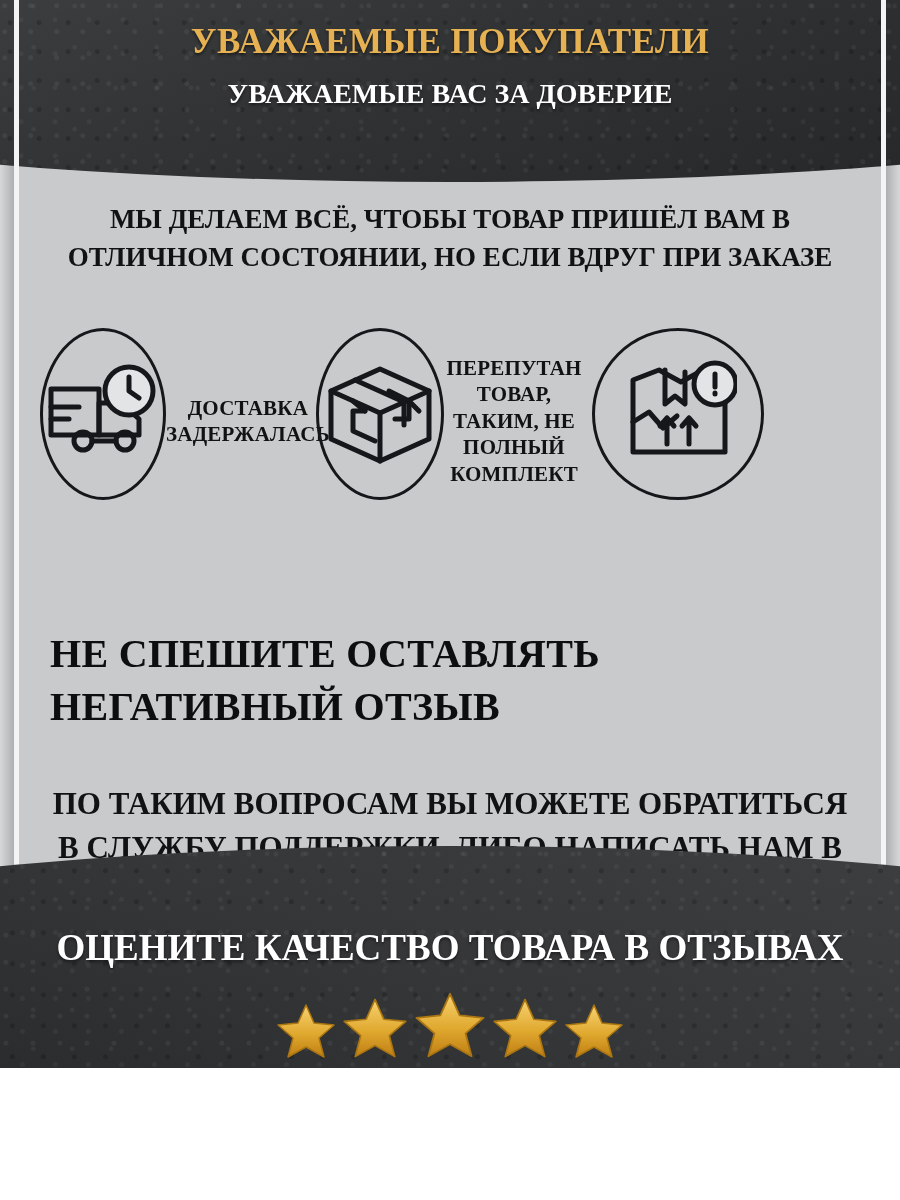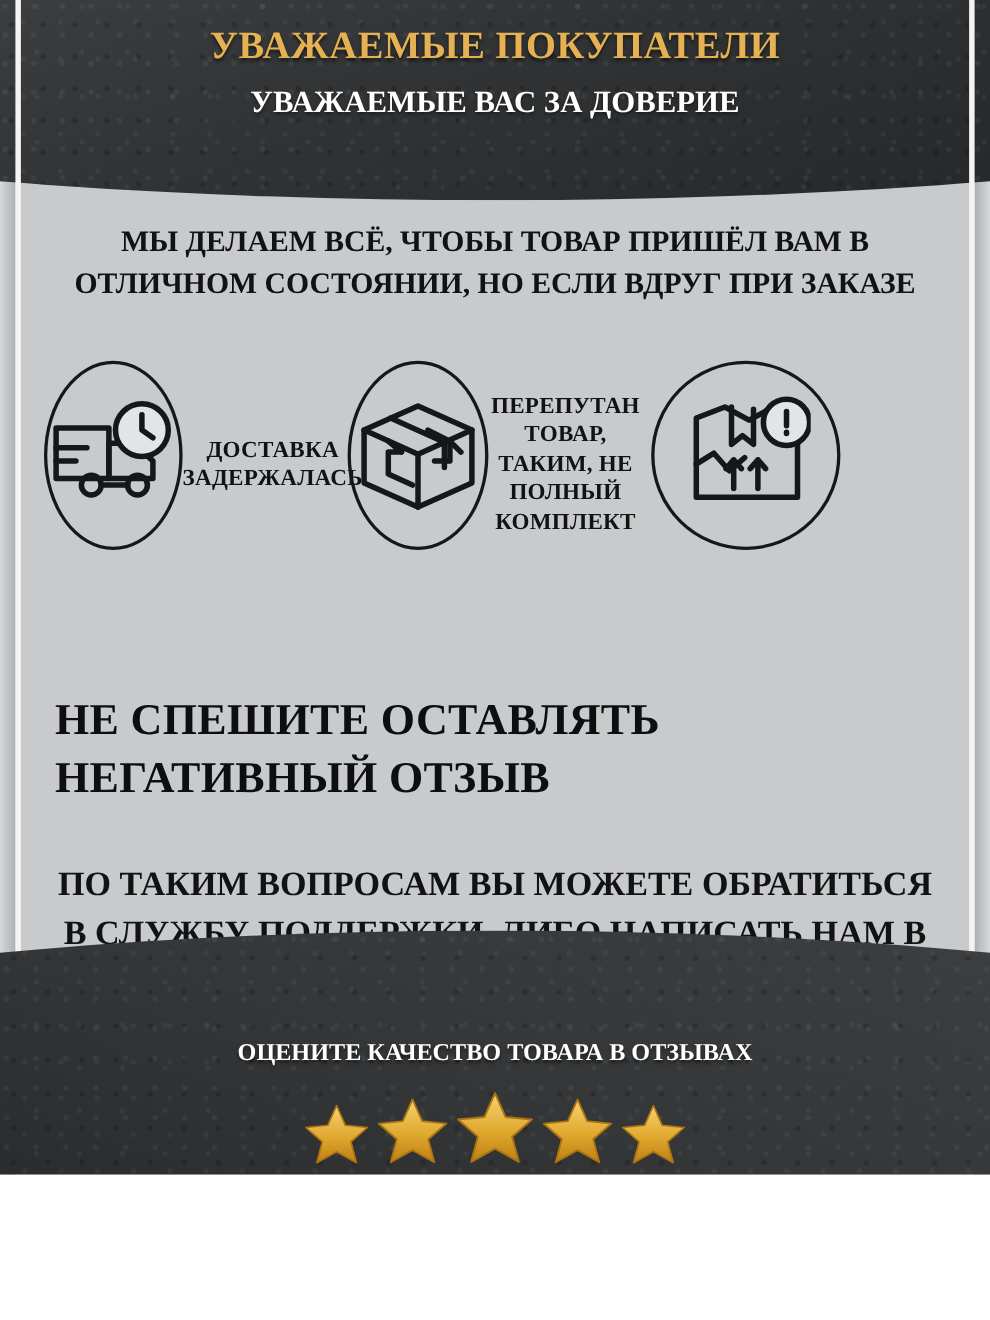--- a/index.html
+++ b/index.html
@@ -161,21 +161,21 @@
       radial-gradient(circle at 40% 80%, rgba(0,0,0,0.18) 0 2px, transparent 3px),
       linear-gradient(20deg, #2a2c2e 0%, #343638 45%, #3c3e40 100%);
     background-size: 27px 27px, 33px 33px, 39px 39px, 31px 31px, 100% 100%;
     clip-path: ellipse(120% 100% at 50% 100%);
   }
   .footer-title {
     position: absolute;
     left: 0; bottom: 96px;
     width: 900px;
     text-align: center;
-    font-size: 22px;
+    font-size: 37px;
     font-weight: bold;
     line-height: 1.3;
     color: #ffffff;
     text-shadow: 0 2px 3px rgba(0,0,0,0.5);
   }
   .stars {
     position: absolute;
     left: 0; bottom: 8px;
     width: 900px;
     display: flex;

